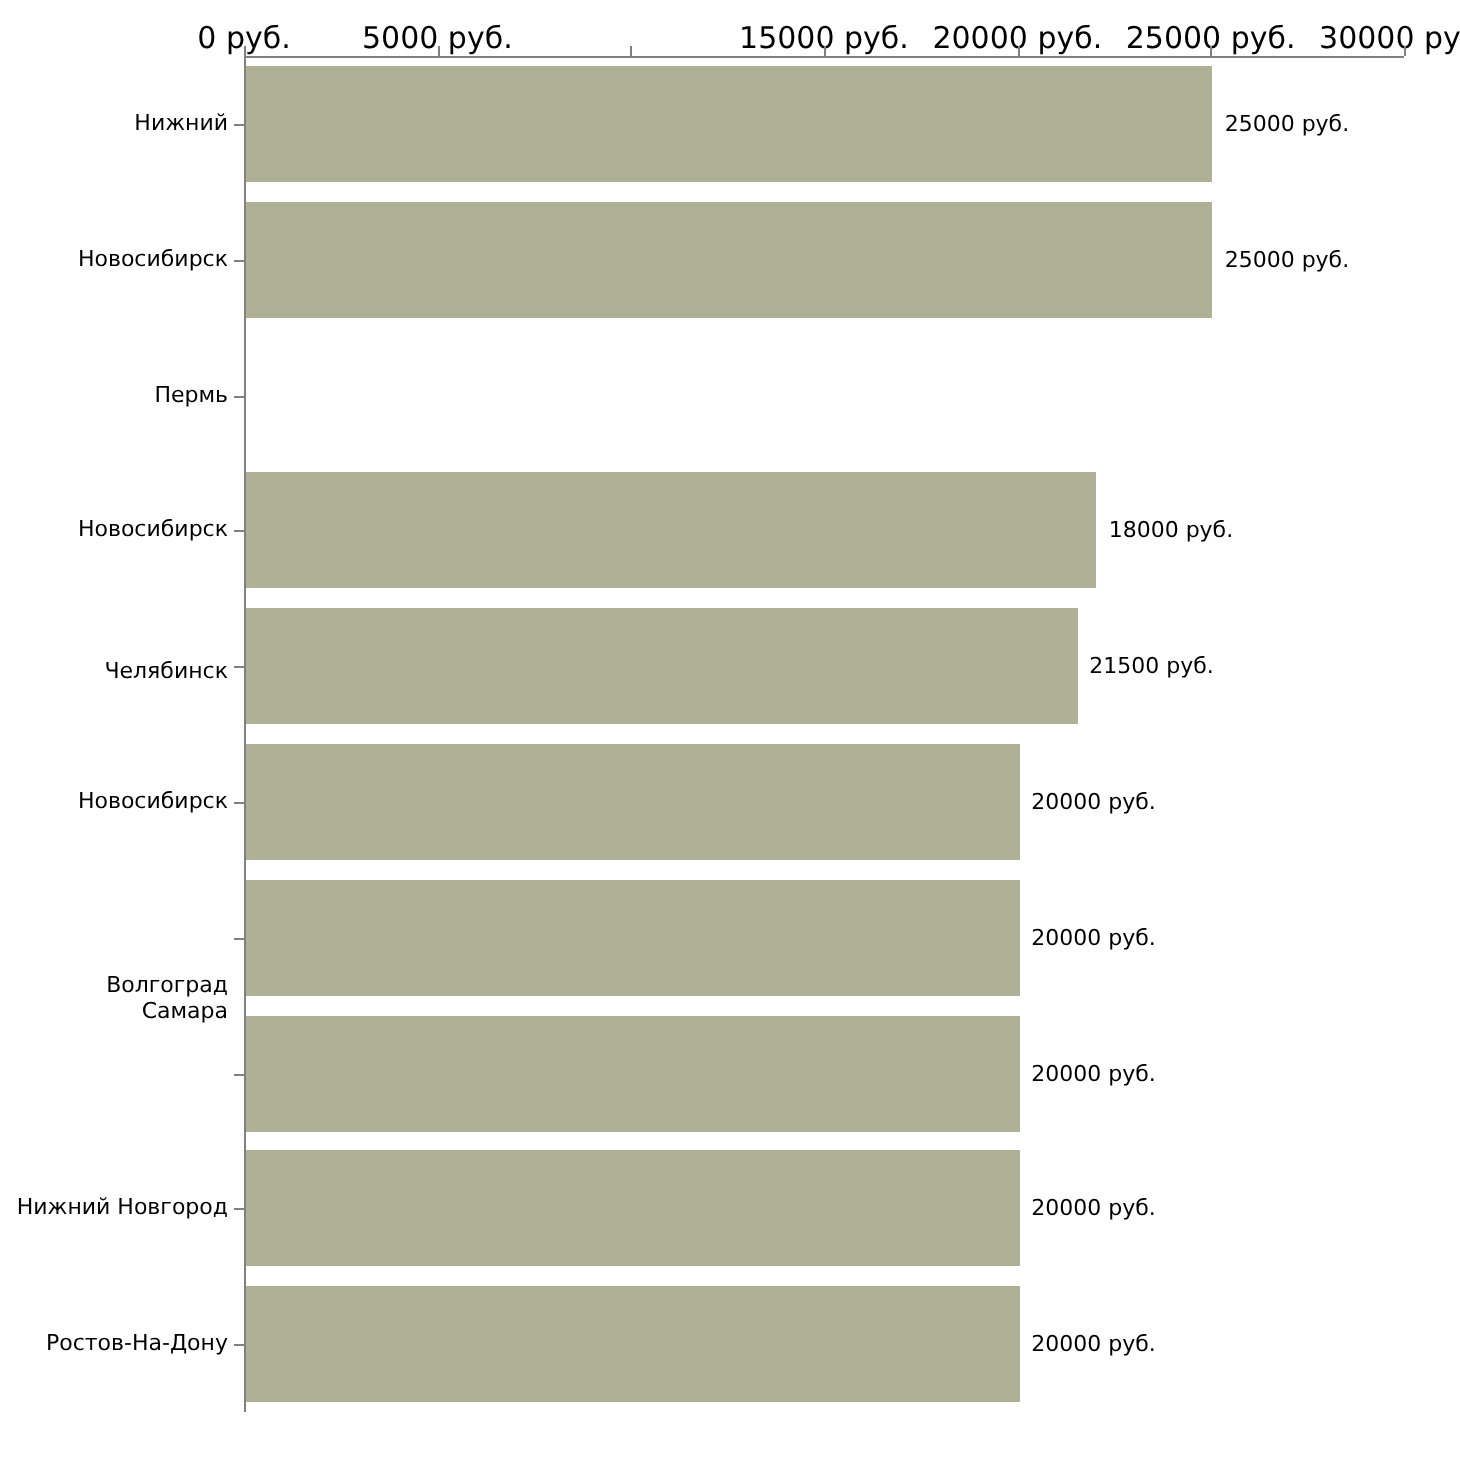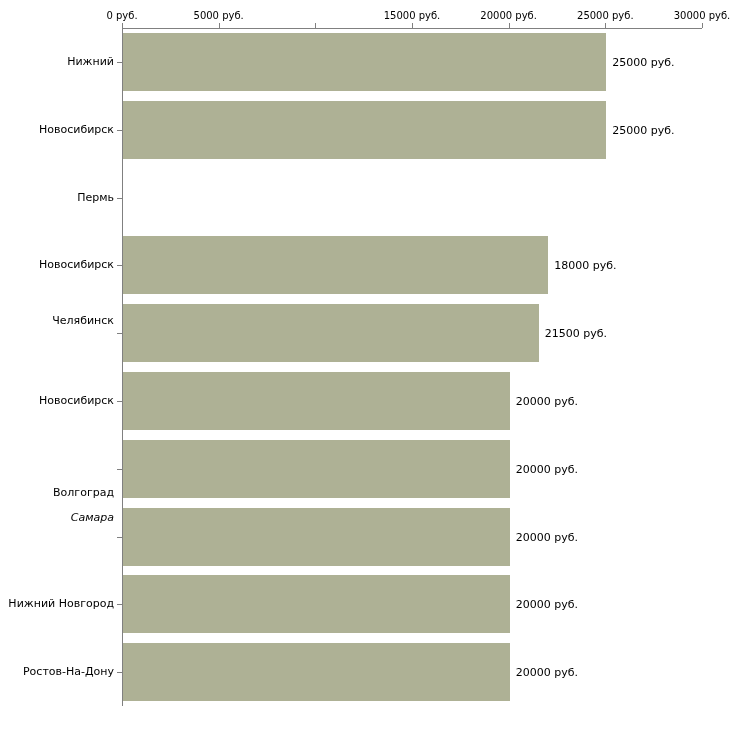--- a/index.html
+++ b/index.html
@@ -33,21 +33,21 @@
     left: 122px;
     top: 28px;
     width: 580px;
     height: 0;
     border-top: 1px solid #808080;
   }
   .tick-label {
     position: absolute;
     top: 10px;
     transform: translateX(-50%);
-    font-size: 10px;
+    font-size: 15px;
     color: #000000;
     white-space: nowrap;
   }
   .tick-mark {
     position: absolute;
     top: 23px;
     width: 0;
     height: 5px;
     border-left: 1px solid #808080;
   }
@@ -122,27 +122,27 @@
 
   <div id="cats">
       <div class="cat-label" style="right: 616px; top: 54.9px;">Нижний</div>
       <div class="cat-tick" style="top: 61.9px;"></div>
       <div class="cat-label" style="right: 616px; top: 122.7px;">Новосибирск</div>
       <div class="cat-tick" style="top: 129.7px;"></div>
       <div class="cat-label" style="right: 616px; top: 190.5px;">Пермь</div>
       <div class="cat-tick" style="top: 197.5px;"></div>
       <div class="cat-label" style="right: 616px; top: 258.3px;">Новосибирск</div>
       <div class="cat-tick" style="top: 265.3px;"></div>
-      <div class="cat-label" style="right: 616px; top: 314px;">Челябинск</div>
+      <div class="cat-label" style="right: 616px; top: 329px;">Челябинск</div>
       <div class="cat-tick" style="top: 333.1px;"></div>
       <div class="cat-label" style="right: 616px; top: 393.9px;">Новосибирск</div>
       <div class="cat-tick" style="top: 400.9px;"></div>
       <div class="cat-label" style="right: 616px; top: 461.7px; margin-top: 24px;">Волгоград</div>
       <div class="cat-tick" style="top: 468.7px;"></div>
-      <div class="cat-label" style="right: 616px; top: 511px; font-style: italic;">Самара</div>
+      <div class="cat-label" style="right: 616px; top: 499px;">Самара</div>
       <div class="cat-tick" style="top: 536.5px;"></div>
       <div class="cat-label" style="right: 616px; top: 597.3px;">Нижний Новгород</div>
       <div class="cat-tick" style="top: 604.3px;"></div>
       <div class="cat-label" style="right: 616px; top: 665.1px;">Ростов-На-Дону</div>
       <div class="cat-tick" style="top: 672.1px;"></div>
     </div>
 
   <div class="plot-area">
     <div class="rows" id="rows">
         <div class="row" style="top: 4.9px; height: 58px;">

